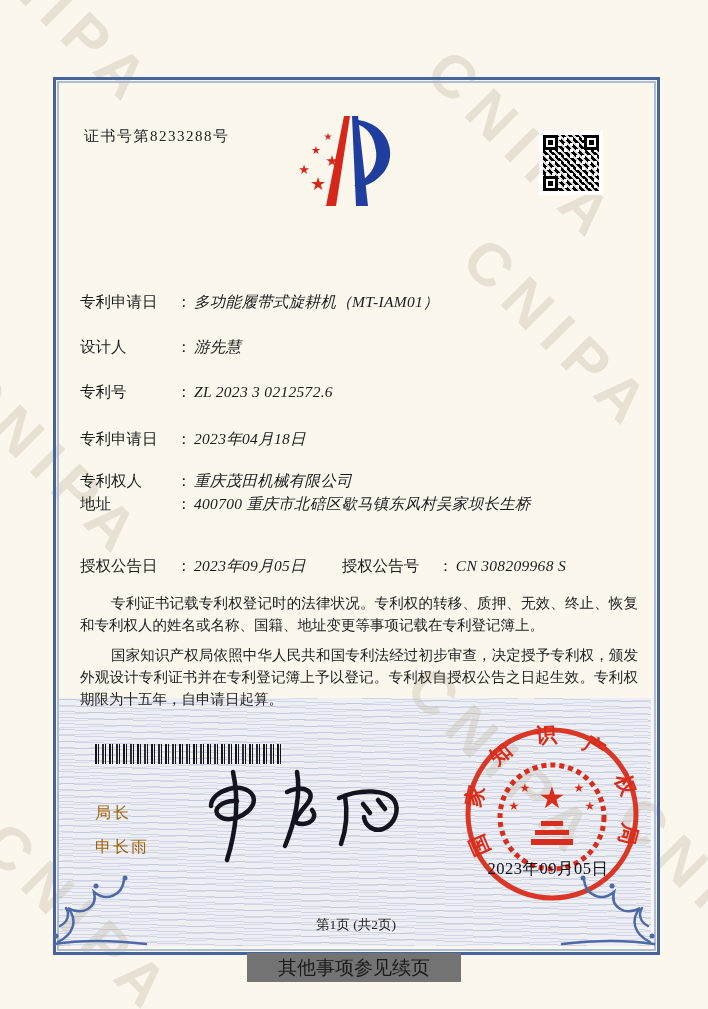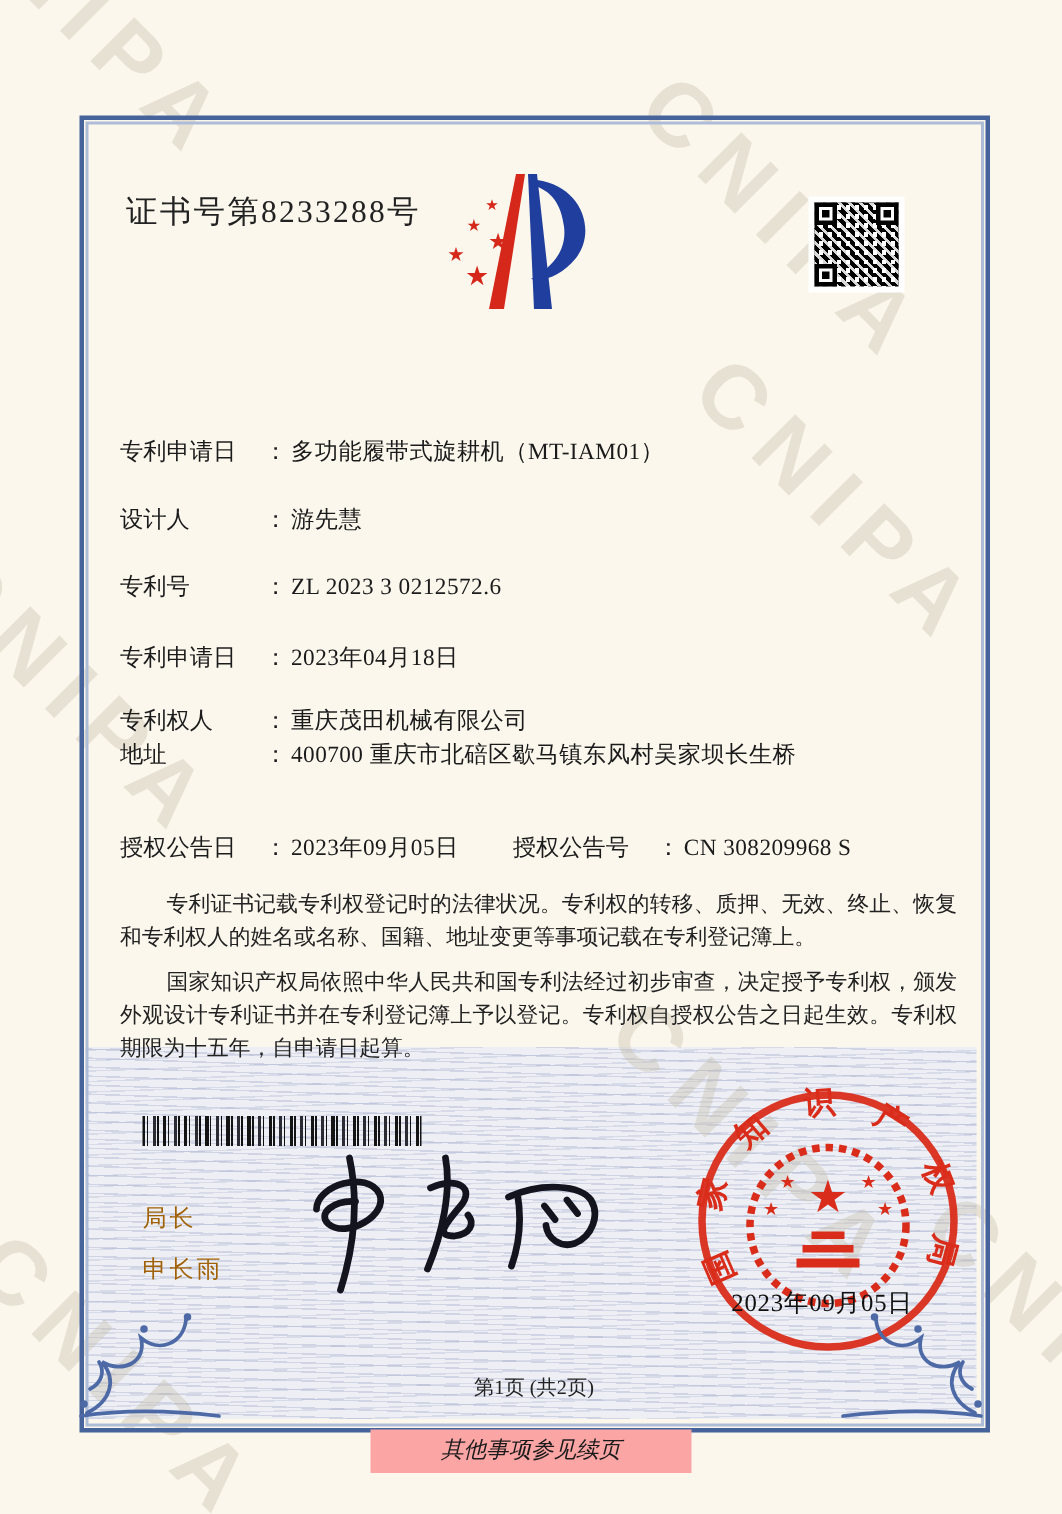--- a/index.html
+++ b/index.html
@@ -12,59 +12,59 @@
   
   .guilloche{position:absolute;left:57px;top:698px;width:594px;height:248px;z-index:1;
       background-color:#edeff5;
       background-image:
         repeating-linear-gradient(2deg, rgba(160,168,200,0.38) 0 1px, transparent 1px 6px),
         repeating-linear-gradient(-2deg, rgba(160,168,200,0.28) 0 1px, transparent 1px 7px);}
   
   .frame{position:absolute;left:53px;top:77px;width:601px;height:872px;border:3px solid #47639c;z-index:2;}
   .frame-inner{position:absolute;left:1px;top:1px;right:1px;bottom:1px;border:2px solid #aebcd8;}
   .content{position:absolute;inset:0;z-index:3;}
-  .cert-number{position:absolute;left:84px;top:127px;font-size:21px;letter-spacing:1.5px;color:#222;}
+  .cert-number{position:absolute;left:84px;top:127px;font-size:15px;letter-spacing:1.5px;color:#222;}
   .logo{position:absolute;left:288px;top:110px;}
   
   .qr{position:absolute;left:539px;top:131px;width:64px;height:64px;background:#fff;padding:4px;box-sizing:border-box;}
   .qr-pattern{position:relative;width:56px;height:56px;
       background-image:
         repeating-linear-gradient(45deg, rgba(255,255,255,0.85) 0 2px, transparent 2px 5px),
         repeating-linear-gradient(0deg, #000 0 3px, transparent 3px 6px),
         repeating-linear-gradient(90deg, #000 0 3px, #fff 3px 6px);}
   .qf{position:absolute;width:15px;height:15px;border:3px solid #000;background:#fff;box-sizing:border-box;}
   .qf>div{width:5px;height:5px;background:#000;margin:2px;}
   .qf.tl{left:0;top:0}.qf.tr{right:0;top:0}.qf.bl{left:0;bottom:0}
   .title{position:absolute;left:0;right:0;top:212px;text-align:center;font-size:35px;font-weight:bold;
       letter-spacing:9px;color:#0d0d0d;}
   
   .row{position:absolute;left:80px;white-space:nowrap;font-size:15.5px;line-height:20px;color:#1b1b1b;}
   .lbl{display:inline-block;width:96px;height:20px;overflow:hidden;text-align:justify;vertical-align:top;}
   .lbl::after{content:"";display:inline-block;width:100%;}
   .colon{display:inline-block;width:18px;vertical-align:top;}
-  .val{letter-spacing:0.3px;vertical-align:top;}
+  .val{letter-spacing:0.3px;vertical-align:top;font-style:italic;}
   .pair2{margin-left:36px;}
   
   .paras{position:absolute;left:80px;top:592px;width:558px;}
   .paras p{margin:0 0 8px 0;font-size:14.5px;line-height:22px;text-indent:31px;text-align:justify;color:#222;}
   
   .barcode{position:absolute;left:95px;top:744px;width:186px;height:20px;
       background:repeating-linear-gradient(90deg,#141414 0 2px,transparent 2px 3px,#141414 3px 4px,
         transparent 4px 7px,#2b2b33 7px 9px,transparent 9px 10px,#101010 10px 11px,transparent 11px 14px);}
   .director{position:absolute;left:95px;top:796px;font-size:16px;letter-spacing:2px;line-height:34px;color:#a16207;}
   .autograph{position:absolute;left:195px;top:766px;}
   .seal{position:absolute;left:462px;top:724px;z-index:4;}
   .seal-date{position:absolute;left:472px;top:858px;width:152px;text-align:center;font-size:16.5px;
       color:#101010;z-index:5;letter-spacing:0.5px;}
   .flourish{position:absolute;z-index:4;}
   .flourish.left{left:50px;top:866px;}
   .flourish.right{left:558px;top:866px;transform:scaleX(-1);}
   .page-number{position:absolute;left:4px;right:0;top:916px;text-align:center;font-size:13.5px;color:#222;z-index:4;}
-  .continuation{position:absolute;left:247px;top:953px;width:214px;height:29px;background:#fca5a5;
-      text-align:center;line-height:29px;font-size:15px;color:#1b1b1b;z-index:4;font-style:italic;}
+  .continuation{position:absolute;left:247px;top:953px;width:214px;height:29px;background:#737373;
+      text-align:center;line-height:29px;font-size:19px;color:#1b1b1b;z-index:4;}
 </style>
 </head>
 <body>
 
 <div class="page">
 
   <div class="guilloche"></div>
 
   <div class="wm" style="left:-62px;top:-24px">CNIPA</div>
   <div class="wm" style="left:402px;top:112px">CNIPA</div>

